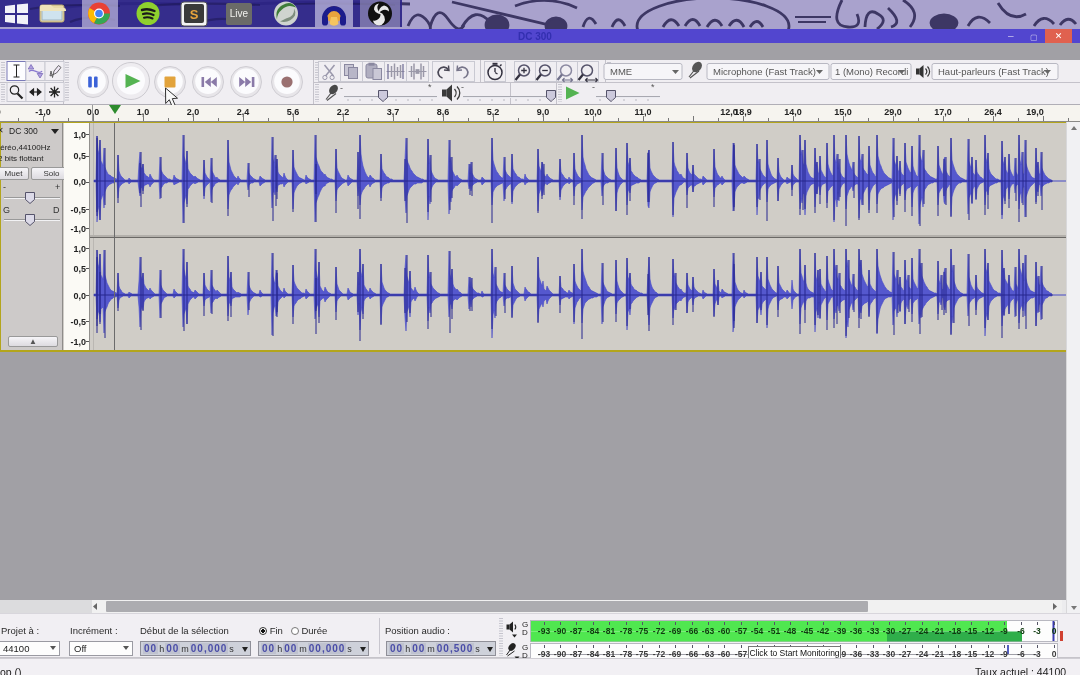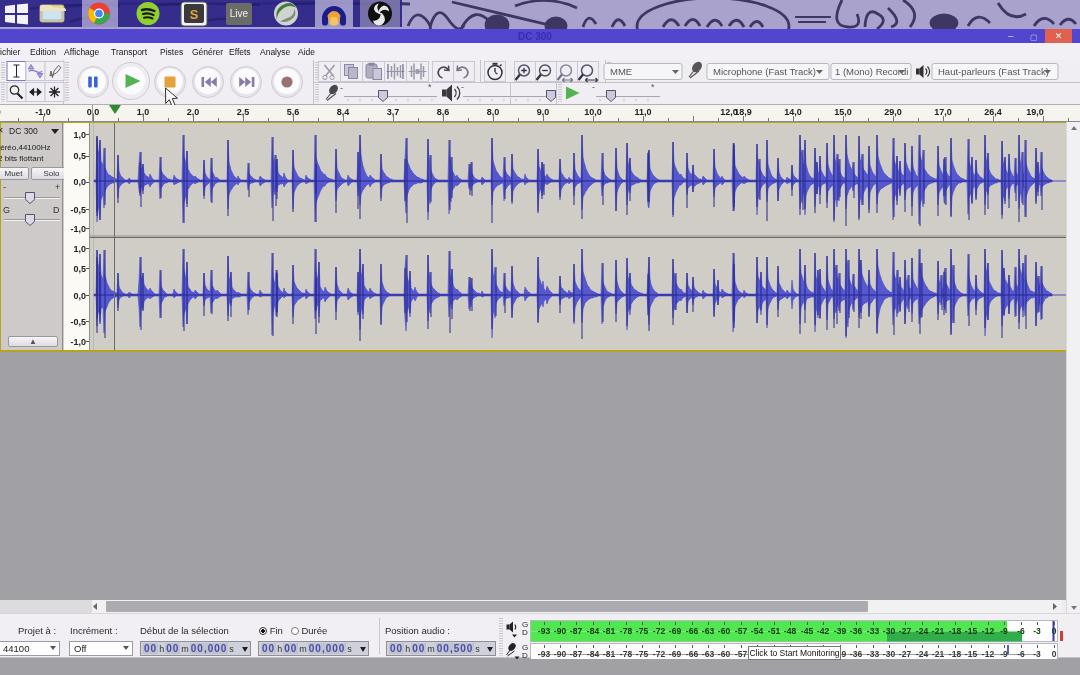--- a/index.html
+++ b/index.html
@@ -128,31 +128,20 @@
         </g>
       </g>
 </svg>
 
 <div class="abs" id="titlebar"></div>
 <div class="abs" id="titletxt">DC 300</div>
 <div class="winbtn" style="left:1008px">–</div>
 <div class="winbtn" style="left:1030px;font-size:8px;top:31px">▢</div>
 <div class="abs" id="closebtn">✕</div>
 
-<div class="abs" id="menubar">
-      <span style="left:0px">ichier</span>
-      <span style="left:30px">Edition</span>
-      <span style="left:64px">Affichage</span>
-      <span style="left:111px">Transport</span>
-      <span style="left:160px">Pistes</span>
-      <span style="left:192px">Générer</span>
-      <span style="left:229px">Effets</span>
-      <span style="left:260px">Analyse</span>
-      <span style="left:298px">Aide</span>
-    </div>
 
 <div class="abs" id="tbarea"></div>
 <svg class="abs" width="1080" height="45" viewBox="0 0 1080 45" style="left:0;top:60px" font-family="Liberation Sans">
   <g stroke="#c4c2ca">
         <line x1="63.5" y1="0" x2="63.5" y2="44"></line>
         <line x1="313.5" y1="0" x2="313.5" y2="44"></line>
         <line x1="605.5" y1="0" x2="605.5" y2="22"></line>
         <line x1="0" y1="22.5" x2="63" y2="22.5"></line>
         <line x1="313" y1="22.5" x2="1080" y2="22.5"></line>
         <line x1="556.5" y1="23" x2="556.5" y2="44"></line>
@@ -369,26 +358,26 @@
         </g>
   </g>
 </svg>
 
 <div class="abs" id="ruler">
  <div class="rnum" style="left:-20px">-2,0</div>
       <div class="rnum" style="left:30px">-1,0</div>
       <div class="rnum" style="left:80px">0,0</div>
       <div class="rnum" style="left:130px">1,0</div>
       <div class="rnum" style="left:180px">2,0</div>
-      <div class="rnum" style="left:230px">2,5</div>
+      <div class="rnum" style="left:230px">2,4</div>
       <div class="rnum" style="left:280px">5,6</div>
-      <div class="rnum" style="left:330px">8,4</div>
+      <div class="rnum" style="left:330px">2,2</div>
       <div class="rnum" style="left:380px">3,7</div>
       <div class="rnum" style="left:430px">8,6</div>
-      <div class="rnum" style="left:480px">8,0</div>
+      <div class="rnum" style="left:480px">5,2</div>
       <div class="rnum" style="left:530px">9,0</div>
       <div class="rnum" style="left:580px">10,0</div>
       <div class="rnum" style="left:630px">11,0</div>
       <div class="rnum" style="left:716px">12,0</div>
       <div class="rnum" style="left:730px">18,9</div>
       <div class="rnum" style="left:780px">14,0</div>
       <div class="rnum" style="left:830px">15,0</div>
       <div class="rnum" style="left:880px">29,0</div>
       <div class="rnum" style="left:930px">17,0</div>
       <div class="rnum" style="left:980px">26,4</div>
@@ -520,21 +509,21 @@
 <div class="abs" id="hscroll">
  <svg width="1080" height="13">
   <rect x="0" y="0" width="92" height="13" fill="#dcdcde"></rect>
   <path d="M97,3 l-4,3.5 4,3.5 Z" fill="#666"></path>
   <rect x="106" y="1" width="762" height="11" rx="1" fill="#acacb0"></rect>
   <path d="M1053,3 l4,3.5 -4,3.5 Z" fill="#666"></path>
  </svg>
 </div>
 
 <div class="abs" id="selbar">
- <div class="slab" style="left:18px;top:11px">Projet à :</div>
+ <div class="slab" style="left:1px;top:11px">Projet à :</div>
  <div class="combo" style="left:-2px;top:27px;width:62px">44100<i></i></div>
  <div class="slab" style="left:70px;top:11px">Incrément :</div>
  <div class="combo" style="left:69px;top:27px;width:64px">Off<i></i></div>
  <div class="slab" style="left:140px;top:11px">Début de la sélection</div>
  <div class="tfield" style="left:140px;top:27px;width:111px"><b style="margin-left:2px">00</b><u>h</u><b>00</b><u>m</u><b>00,000</b><u>s</u><i></i></div>
  <div class="slab" style="left:259px;top:11px"><span style="display:inline-block;width:8px;height:8px;border-radius:50%;border:1px solid #333;background:radial-gradient(circle,#111 40%,#fff 45%);vertical-align:-1px"></span> Fin &nbsp;&nbsp;<span style="display:inline-block;width:8px;height:8px;border-radius:50%;border:1px solid #777;background:#fff;vertical-align:-1px"></span> Durée</div>
  <div class="tfield" style="left:258px;top:27px;width:111px"><b style="margin-left:2px">00</b><u>h</u><b>00</b><u>m</u><b>00,000</b><u>s</u><i></i></div>
  <div class="slab" style="left:385px;top:11px">Position audio :</div>
  <div class="tfield" style="left:386px;top:27px;width:110px"><b style="margin-left:2px">00</b><u>h</u><b>00</b><u>m</u><b>00,500</b><u>s</u><i></i></div>
  <svg width="1080" height="45" viewBox="0 0 1080 45" style="position:absolute;left:0;top:0">
@@ -696,13 +685,17 @@
       <div style="position:absolute;left:955px;top:31px;width:1px;height:3px;background:#556"></div>
       <div style="position:absolute;left:971px;top:31px;width:1px;height:3px;background:#556"></div>
       <div style="position:absolute;left:988px;top:31px;width:1px;height:3px;background:#556"></div>
       <div style="position:absolute;left:1004px;top:31px;width:1px;height:3px;background:#556"></div>
       <div style="position:absolute;left:1021px;top:31px;width:1px;height:3px;background:#556"></div>
       <div style="position:absolute;left:1037px;top:31px;width:1px;height:3px;background:#556"></div>
       <div style="position:absolute;left:1054px;top:31px;width:1px;height:3px;background:#556"></div>
  <div style="position:absolute;left:748px;top:32px;width:93px;height:14px;background:#fff;border:1px solid #777;font-size:8.5px;color:#111;text-align:center;line-height:13px">Click to Start Monitoring</div>
 </div>
 
+<div class="abs" id="statusbar">
+ <div style="position:absolute;left:0px;top:7px">op ()</div>
+ <div style="position:absolute;left:975px;top:7px">Taux actuel : 44100</div>
+</div>
 
 </div>
 </body></html>

